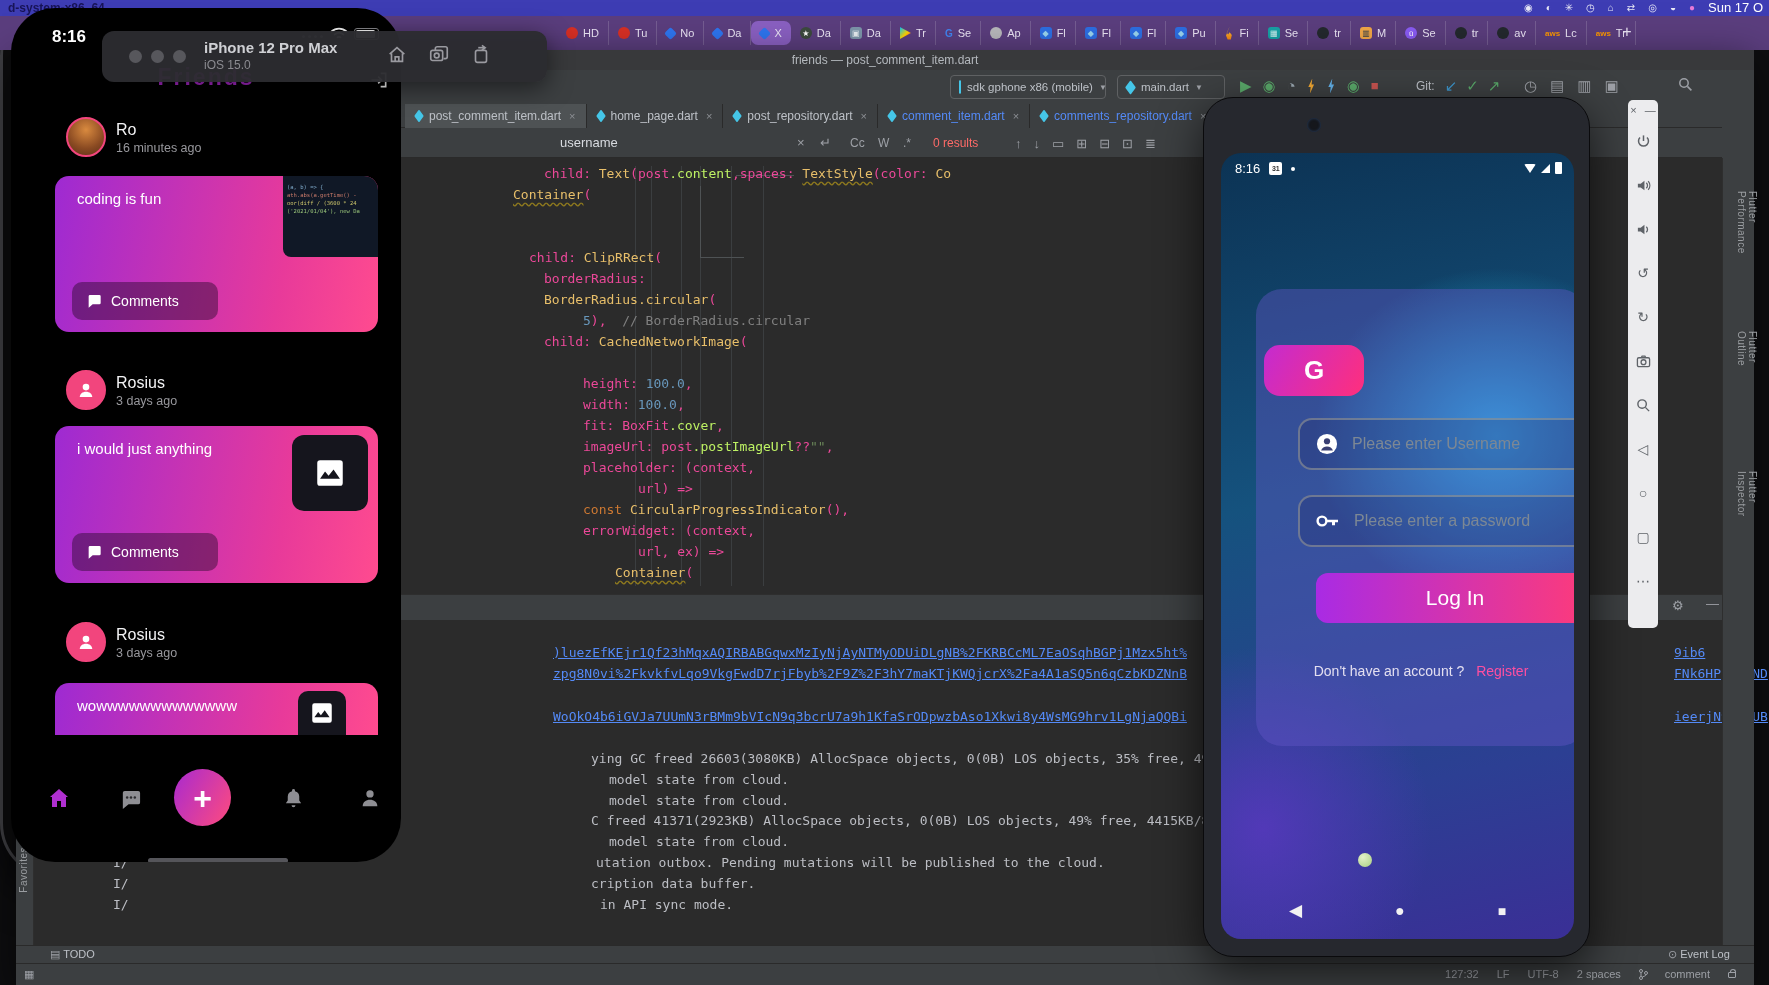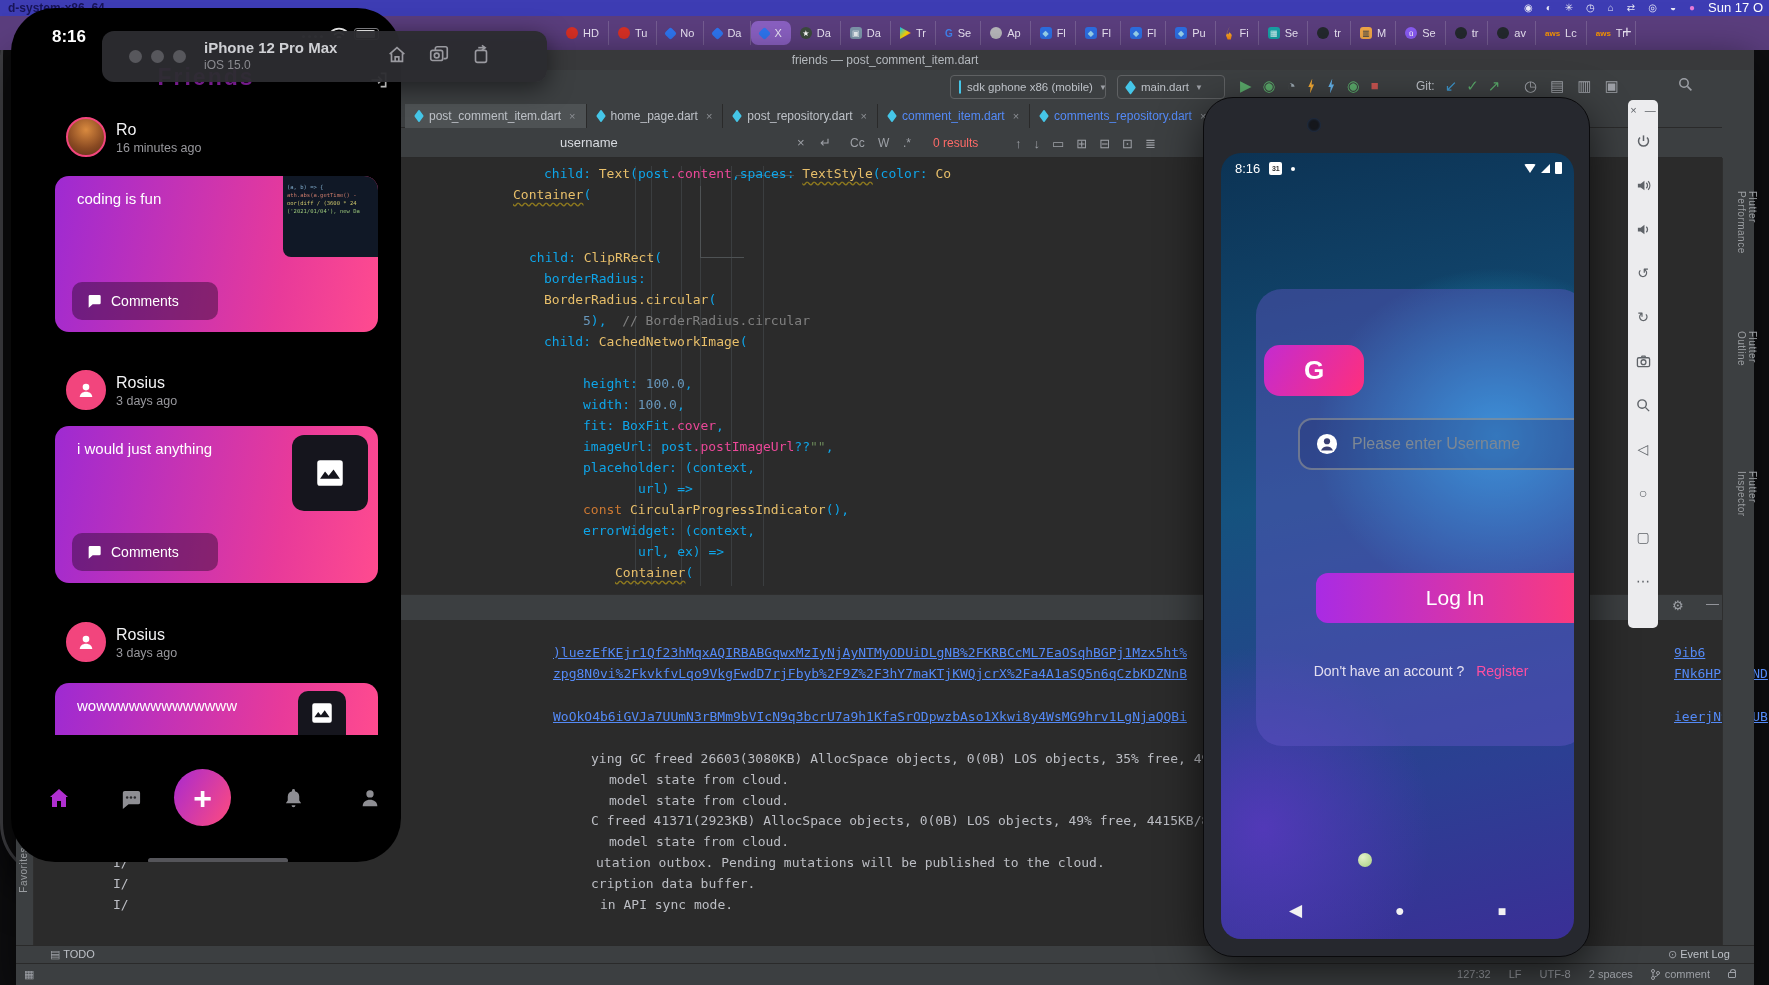--- a/index.html
+++ b/index.html
@@ -69,22 +69,22 @@
   .pdart { width:8px; height:8px; background:#45c6e8; transform:rotate(45deg); flex:none; margin:0 2px; }
 
   
   .vstripe { font-size:10px; color:#9a9da1; writing-mode:vertical-rl; transform:rotate(180deg); letter-spacing:.5px; }
   .vstripe-r { font-size:10px; color:#9a9da1; writing-mode:vertical-rl; letter-spacing:.5px; }
 
   
   #editor { left:117px; top:108px; width:1589px; height:436px; background:#2b2b2b; }
   .guide { position:absolute; top:8px; width:1px; height:420px; background:#3b3e40; }
   .codeline { position:absolute; left:411px; white-space:pre; font:13px "DejaVu Sans Mono", monospace; height:21px; line-height:21px; }
-  .d { color:#0ea5e9; } .c { color:#e8bf6a; } .k { color:#cc7832; } .n { color:#6897bb; }
-  .s { color:#6a8759; } .cm { color:#808080; } .p { color:#ec4899; }
+  .d { color:#ec4899; } .c { color:#e8bf6a; } .k { color:#cc7832; } .n { color:#6897bb; }
+  .s { color:#6a8759; } .cm { color:#808080; } .p { color:#bef264; }
   .u { text-decoration:underline wavy #8f7a1d; text-underline-offset:3px; }
   .connector { position:absolute; background:#4e5254; }
 
   
   #run-header { left:18px; top:544px; width:1720px; height:26px; background:#3c3f41; border-top:1px solid #2e2e2e; }
   #console { left:18px; top:570px; width:1720px; height:325px; background:#2b2b2b; }
   .conline { position:absolute; white-space:pre; font:13px "DejaVu Sans Mono", monospace; }
   .conlink { color:#548af7; text-decoration:underline; }
   .conlog { color:#bcbec4; }
   .runic { position:absolute; left:11px; width:18px; text-align:center; font-size:13px; color:#9aa7b0; }
@@ -542,21 +542,21 @@
       <span style="position:absolute;left:34px;top:2px;"><span style="color:#9da0a6;">▤ </span><span>TODO</span></span>
       <span style="position:absolute;left:1652px;top:2px;"><span style="color:#9da0a6;">⊙ </span><span>Event Log</span></span>
     </div>
     <div id="status-bar" class="abs">
       <span style="position:absolute;left:8px;top:4px;color:#9da0a6;">▦</span>
       <span style="position:absolute;right:18px;top:4px;display:flex;gap:18px;align-items:center;">
         <span>127:32</span>
         <span>LF</span>
         <span>UTF-8</span>
         <span>2 spaces</span>
-        <span style="display:flex;gap:5px;align-items:center;">
+        <span style="display:flex;gap:17px;align-items:center;">
           <svg width="9" height="11" viewBox="0 0 9 11">
               <circle cx="2" cy="2" r="1.5" fill="none" stroke="#9da0a6"></circle>
               <circle cx="2" cy="9" r="1.5" fill="none" stroke="#9da0a6"></circle>
               <circle cx="7" cy="4" r="1.5" fill="none" stroke="#9da0a6"></circle>
               <path d="M2 3.5v4M7 5.5c0 2-3 1.5-4 3" fill="none" stroke="#9da0a6"></path>
             </svg>
           <span>comment</span>
         </span>
         <span class="lock"></span>
       </span>
@@ -580,20 +580,27 @@
 
       <div id="login-card">
         <div style="position:absolute;left:8px;top:56px;width:100px;height:51px;border-radius:16px;background:linear-gradient(120deg,#c42bd0,#ff2f7c);display:flex;align-items:center;justify-content:center;color:#fff;font-weight:bold;font-size:26px;">G</div>
         <div class="field" style="top:129px;">
           <svg width="22" height="22" viewBox="0 0 24 24">
               <circle cx="12" cy="12" r="11" fill="#fff"></circle>
               <circle cx="12" cy="9" r="3.4" fill="#3a3f73"></circle>
               <path d="M5.5 19a7 7 0 0 1 13 0z" fill="#3a3f73"></path>
             </svg>
           <span class="ph">Please enter Username</span>
+        </div>
+        <div class="field" style="top:206px;">
+          <svg width="24" height="14" viewBox="0 0 24 14">
+              <circle cx="6" cy="7" r="4.4" fill="none" stroke="#fff" stroke-width="2.4"></circle>
+              <path d="M10 5.8h12v2.4h-3v3h-3v-3h-6z" fill="#fff"></path>
+            </svg>
+          <span class="ph">Please enter a password</span>
         </div>
         <div style="position:absolute;left:60px;top:284px;width:278px;height:50px;border-radius:12px;background:linear-gradient(90deg,#a92be4,#ff3b78);display:flex;align-items:center;justify-content:center;color:#fff;font-size:21px;">Log In</div>
         <div style="position:absolute;left:0;top:374px;width:100%;text-align:center;font-size:14px;">
           <span style="color:#e3dff0;">Don't have an account ?</span>
           <span style="color:#ff4fa0;margin-left:8px;">Register</span>
         </div>
       </div>
 
       <div style="position:absolute;left:137px;top:700px;width:14px;height:14px;border-radius:50%;background:radial-gradient(circle at 35% 30%,#e4f2c8,#a8ce82);"></div>
 

